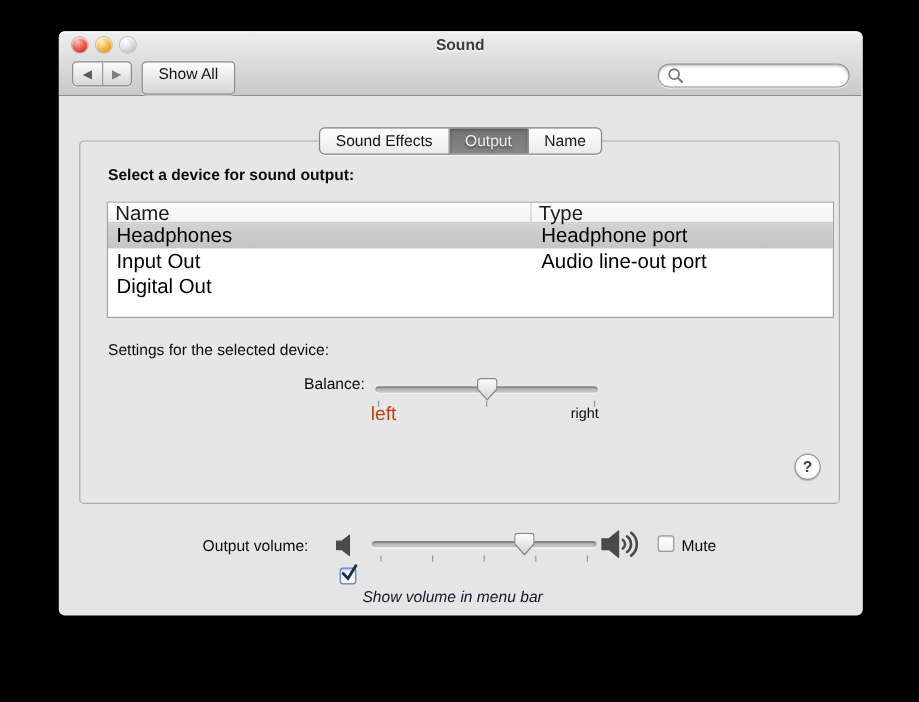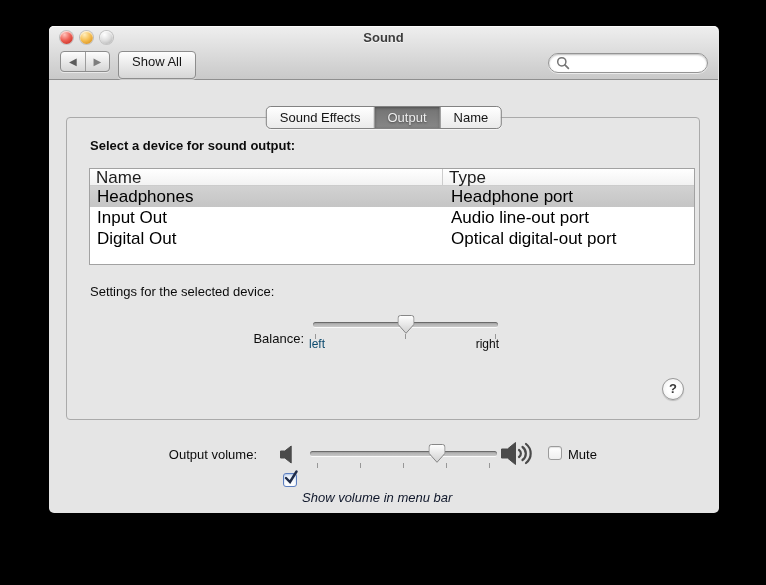--- a/index.html
+++ b/index.html
@@ -98,22 +98,22 @@
     position:absolute; left:0; right:0; top:7px; height:5px; border-radius:3px;
     background:linear-gradient(#a4a4a4,#c8c8c8);
     box-shadow: inset 0 1px 1px rgba(0,0,0,.4), 0 1px 0 rgba(255,255,255,.8);
   }
   .slider-thumb { position:absolute; top:0; width:17px; height:19px; transform:translateX(-50%); }
   .ticks { position:absolute; left:0; right:0; top:19px; display:flex; justify-content:space-between; }
   .tick { width:1px; height:5px; background:#979797; }
 
   .balance-slider { left:246px; top:197px; width:185px; }
   .balance-slider .ticks { padding:0 2px; }
-  .balance-label { position:absolute; left:0; top:213px; width:237px; text-align:right; color:#0c0c0c; }
-  .balance-min { position:absolute; left:242px; top:219px; font-size:12px; color:#0c4a6e; }
+  .balance-label { position:absolute; left:0; top:194px; width:237px; text-align:right; color:#0c0c0c; }
+  .balance-min { position:absolute; left:242px; top:219px; font-size:16px; color:#c2410c; }
   .balance-max { position:absolute; left:382px; top:219px; width:50px; text-align:right; font-size:12px; color:#0c0c0c; }
 
   .help-button {
     position:absolute; left:595px; top:260px; width:22px; height:22px; border-radius:50%;
     border:1px solid #989898; background: radial-gradient(#ffffff 40%, #ebebeb);
     box-shadow:0 1px 1px rgba(0,0,0,.18);
     text-align:center; line-height:20px; font-weight:bold; font-size:13px; color:#3a3a3a;
   }
 
   
@@ -200,21 +200,20 @@
       <div class="trow selected">
         <div class="cell-name">Headphones</div>
         <div class="cell-type">Headphone port</div>
       </div>
       <div class="trow">
         <div class="cell-name">Input Out</div>
         <div class="cell-type">Audio line-out port</div>
       </div>
       <div class="trow">
         <div class="cell-name">Digital Out</div>
-        <div class="cell-type">Optical digital-out port</div>
       </div>
     </div>
 
     <div class="section-label">Settings for the selected device:</div>
 
     <div class="balance-label">Balance:</div>
 
     <div class="slider balance-slider">
       <div class="slider-track"></div>
       <div class="ticks">

